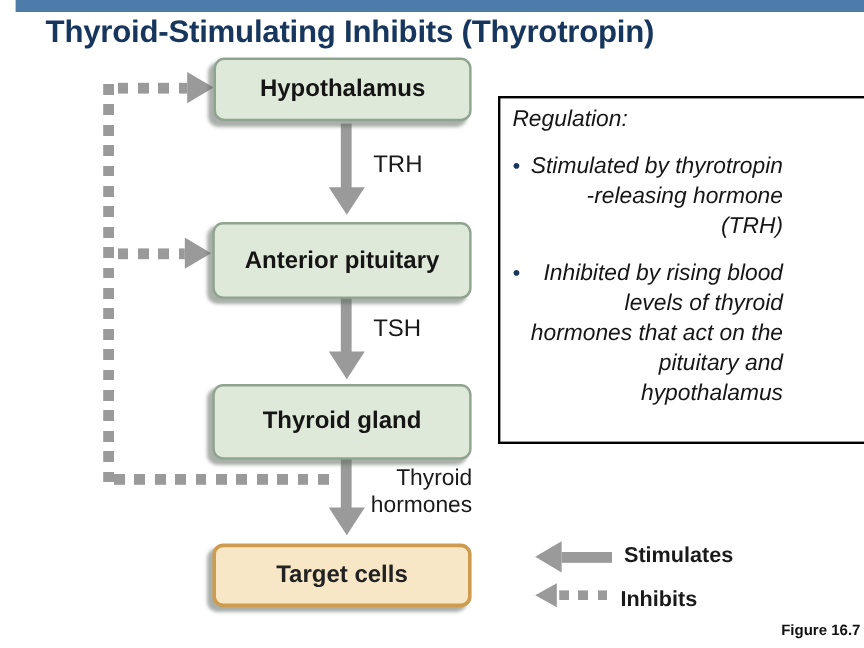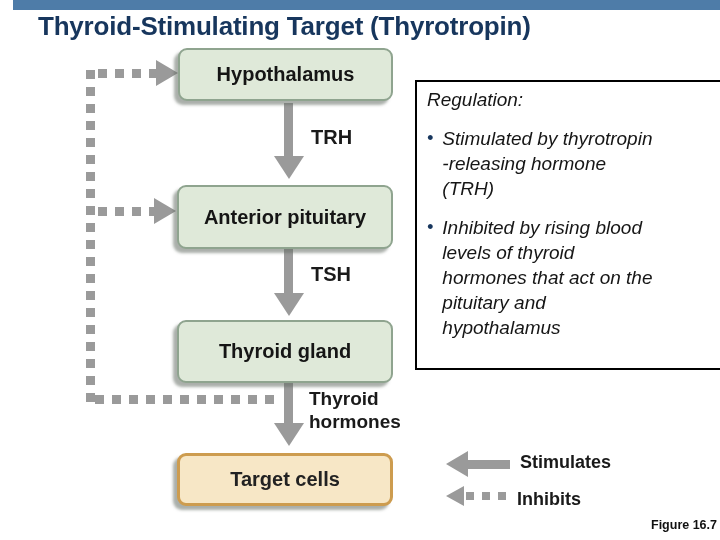--- a/index.html
+++ b/index.html
@@ -23,25 +23,25 @@
   .node.anterior{top:185px;height:64px;}
   .node.thyroid{top:320px;height:63px;}
   .node.target{top:453px;height:53px;background:#f7e7c6;border:3px solid #cd9c4f;color:#222;}
   
   .shaft-v{position:absolute;left:284px;width:9px;background:#9a9a9a;}
   .a1{top:103px;height:55px;} .a2{top:235px;height:60px;} .a3{top:369px;height:56px;}
   .head-down{position:absolute;left:274px;width:0;height:0;
     border-left:15px solid transparent;border-right:15px solid transparent;border-top:23px solid #9a9a9a;}
   .h1{top:156px;} .h2{top:293px;} .h3{top:423px;}
   
-  .hormone{position:absolute;font-weight:bold;color:#1a1a1a;}
+  .hormone{position:absolute;font-weight:normal;color:#1a1a1a;}
   .trh{left:311px;top:126px;font-size:20px;}
   .tsh{left:311px;top:263px;font-size:20px;}
   .th{left:309px;top:387px;font-size:19px;line-height:23px;}
-  .pre{white-space:pre-line;}
+  .pre{white-space:pre-line;text-align:right;}
   
   .dash-v{position:absolute;left:86px;top:70px;width:9px;height:334px;
     background:repeating-linear-gradient(to bottom,#9a9a9a 0 9px,transparent 9px 17px);}
   .dash-h{position:absolute;height:9px;
     background:repeating-linear-gradient(to right,#9a9a9a 0 9px,transparent 9px 17px);}
   .dh1{left:98px;top:69px;width:58px;}
   .dh2{left:98px;top:207px;width:56px;}
   .dh3{left:95px;top:395px;width:183px;}
   .head-right{position:absolute;width:0;height:0;
     border-top:13px solid transparent;border-bottom:13px solid transparent;border-left:22px solid #9a9a9a;}
@@ -66,21 +66,21 @@
   
   .figure-caption{position:absolute;left:651px;top:518px;font-size:12.5px;font-weight:bold;color:#111;}
 </style>
 </head>
 <body>
 
 <div id="slide">
 
   <div class="top-bar"></div>
 
-  <div class="title">Thyroid-Stimulating Target (Thyrotropin)</div>
+  <div class="title">Thyroid-Stimulating Inhibits (Thyrotropin)</div>
 
   <div class="dash-v"></div>
   <div class="dash-h dh1"></div>
   <div class="head-right dhead1"></div>
   <div class="dash-h dh2"></div>
   <div class="head-right dhead2"></div>
   <div class="dash-h dh3"></div>
 
   <div class="shaft-v a1"></div>
   <div class="head-down h1"></div>

